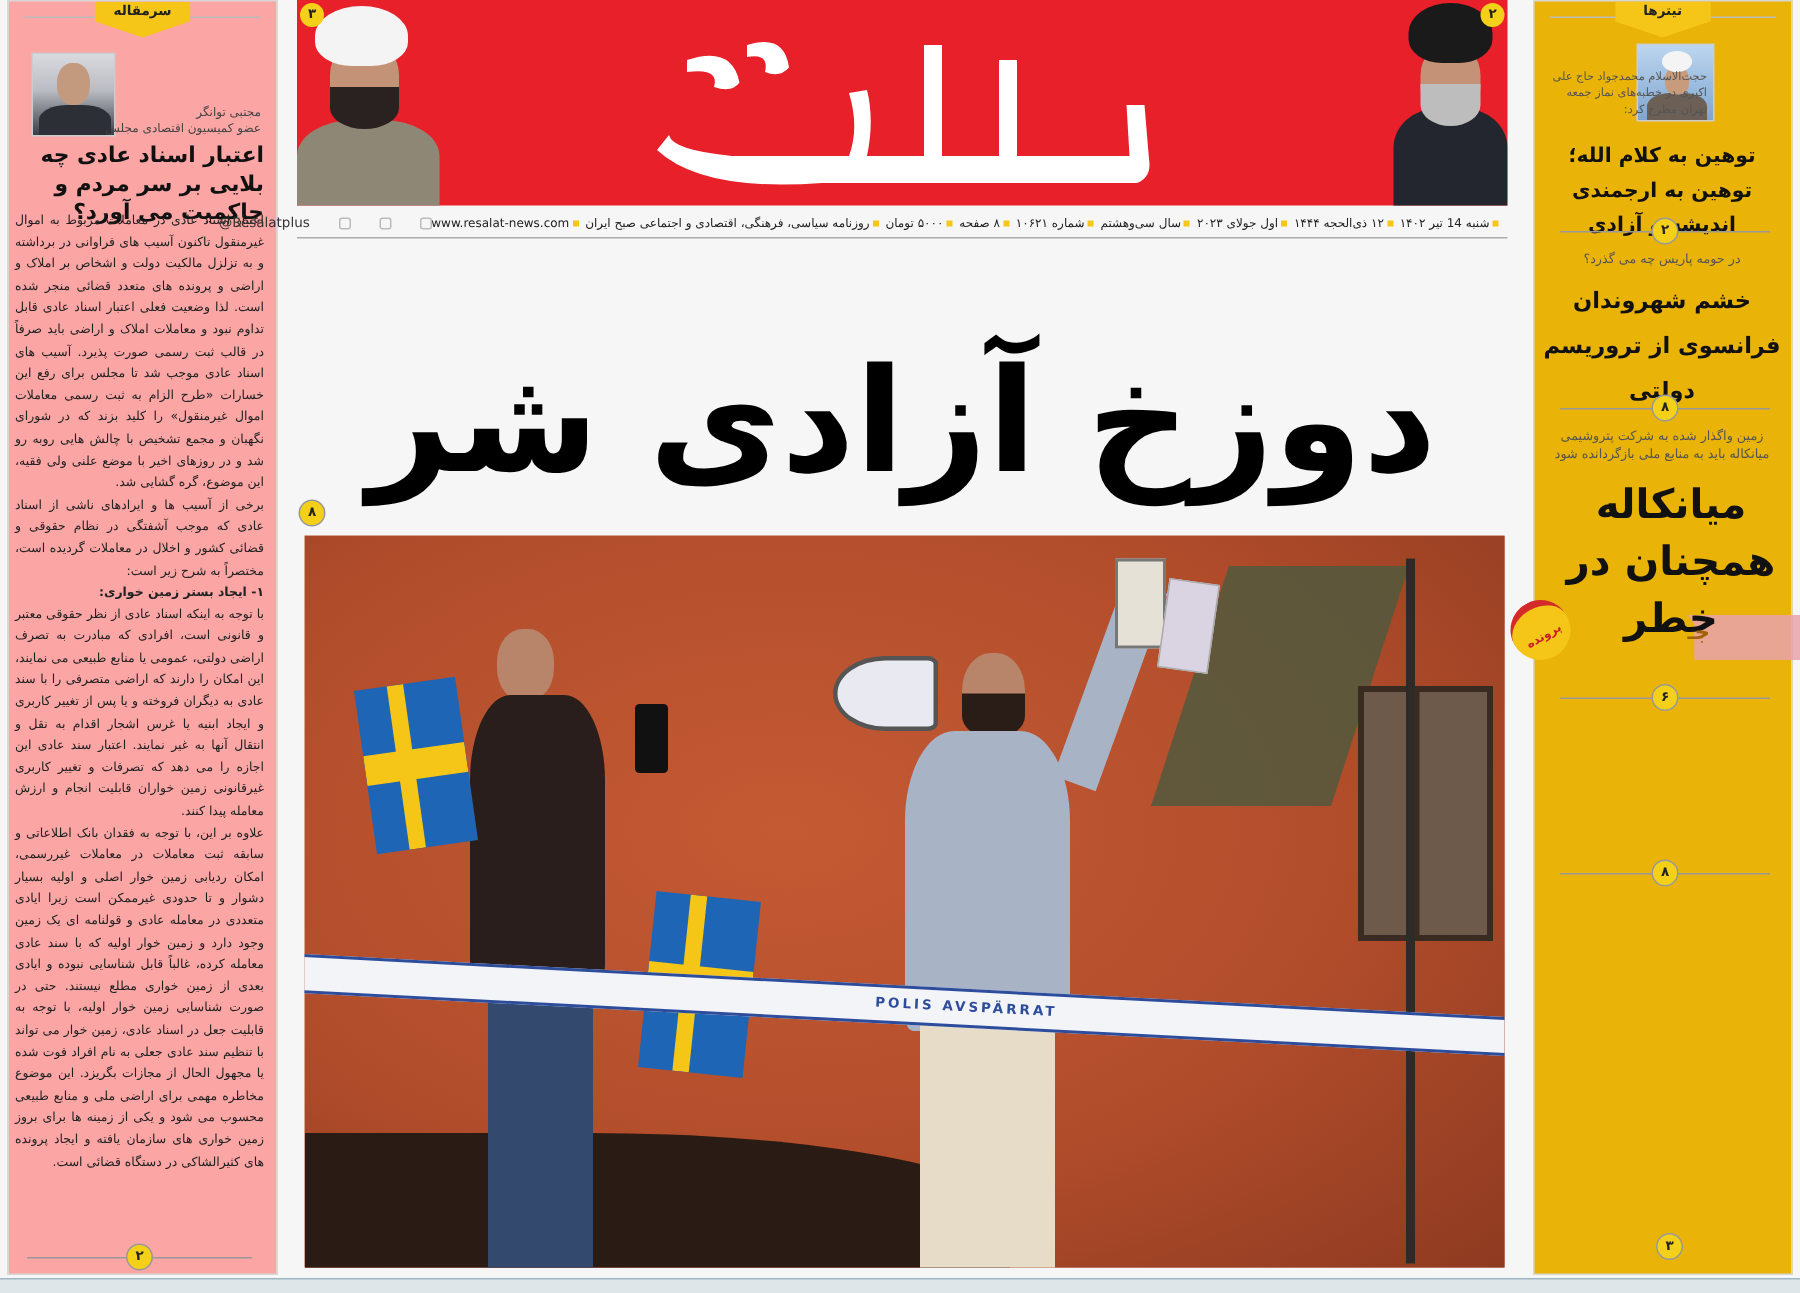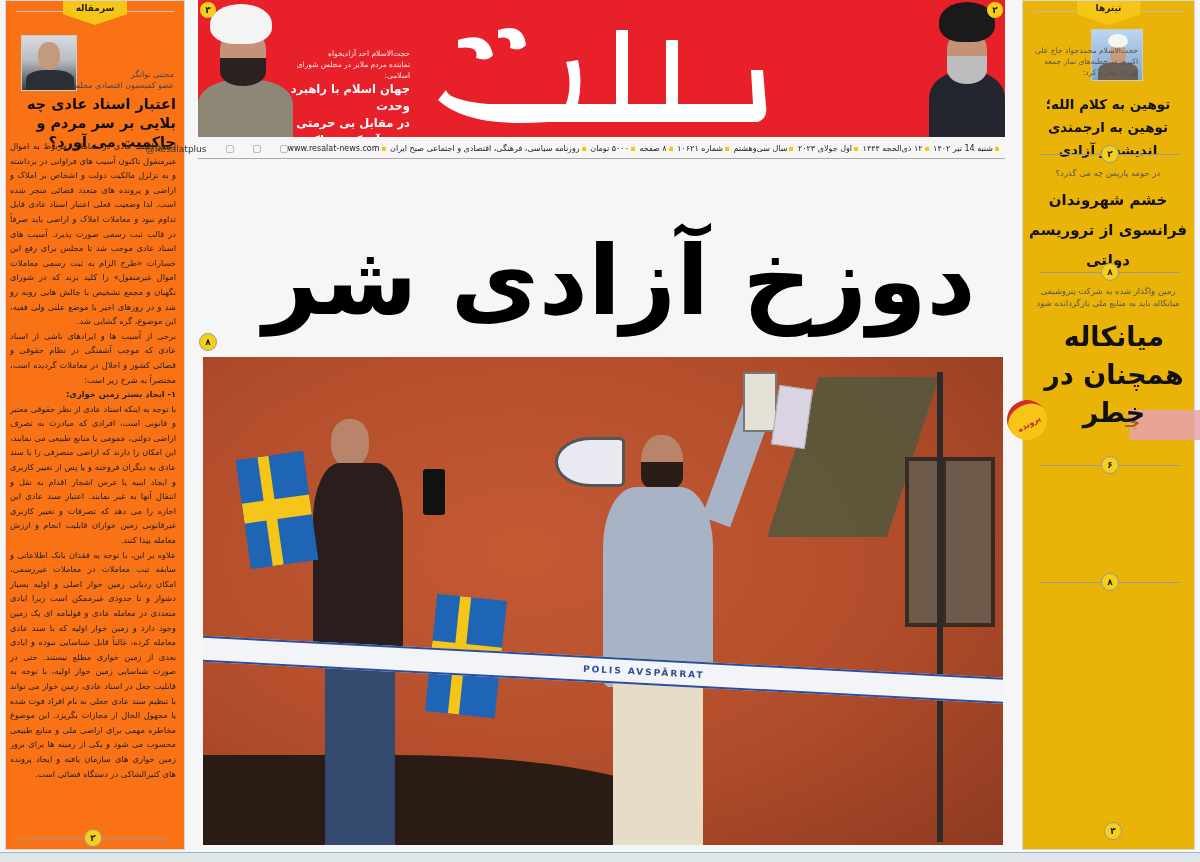--- a/index.html
+++ b/index.html
@@ -2,21 +2,21 @@
 <html><head>
 <meta charset="utf-8">
 <style>
   * { box-sizing: border-box; margin: 0; padding: 0; }
   html, body { width: 1200px; height: 862px; overflow: hidden; background: #f4f4f4; }
   body { font-family: "DejaVu Sans", sans-serif; position: relative; direction: rtl; color: #111; }
 
   .page { position: absolute; left: 0; top: 0; width: 1200px; height: 862px; background: #f6f6f6; }
 
   
-  .col-left { position: absolute; left: 5px; top: 0; width: 180px; height: 850px; background: #f97316; border: 1px solid #d7d7d7; }
+  .col-left { position: absolute; left: 5px; top: 0; width: 180px; height: 850px; background: #fca5a5; border: 1px solid #d7d7d7; }
   .col-right { position: absolute; left: 1022px; top: 0; width: 173px; height: 850px; background: #eab308; border: 1px solid #d7d7d7; }
 
   .section-tab { position: absolute; top: 0; left: 50%; transform: translateX(-50%); width: 64px; height: 24px; background: #f5c518; clip-path: polygon(0 0, 100% 0, 100% 55%, 50% 100%, 0 55%); text-align: center; font-size: 9px; font-weight: bold; color: #222; padding-top: 2px; }
   .tab-line { position: absolute; top: 10px; left: 10px; right: 10px; height: 1px; background: #bbb; }
 
   .ed-photo { position: absolute; left: 15px; top: 34px; width: 56px; height: 56px; background: linear-gradient(180deg,#d8dadf 0%,#b9bcc2 45%,#3a3e47 100%); border: 1px solid #ccc; overflow: hidden; }
   .ed-photo .head { position: absolute; left: 16px; top: 6px; width: 22px; height: 28px; background: #c49a7e; border-radius: 45%; }
   .ed-photo .suit { position: absolute; left: 4px; top: 34px; width: 48px; height: 24px; background: #2c2f36; border-radius: 40% 40% 0 0; }
   .ed-author { position: absolute; right: 10px; top: 68px; font-size: 8px; color: #444; text-align: right; line-height: 11px; }
   .ed-title { position: absolute; right: 8px; top: 94px; width: 166px; font-size: 14.5px; font-weight: bold; line-height: 19px; text-align: right; color: #111; }
@@ -43,21 +43,21 @@
   .mast-quote .what { font-size: 11.5px; font-weight: bold; line-height: 17px; color: #fff; }
   .corner-num { position: absolute; width: 16px; height: 16px; border-radius: 50%; background: #f5d019; font-size: 9px; font-weight: bold; text-align: center; line-height: 16px; color: #222; }
 
   .infobar { position: absolute; left: 198px; top: 139px; width: 807px; height: 20px; font-size: 8px; color: #222; display: flex; align-items: center; justify-content: space-between; padding: 0 4px; border-bottom: 1px solid #aaa; }
   .infobar .meta { direction: rtl; white-space: nowrap; }
   .infobar .meta .dot { display: inline-block; width: 4px; height: 4px; background: #f5c518; margin: 0 2px; vertical-align: middle; }
   .infobar .social { direction: ltr; font-size: 9px; color: #333; display: flex; align-items: center; gap: 19px; margin-left: 15px; }
   .infobar .social .ic { display: inline-block; width: 8px; height: 8px; border: 1px solid #bbb; border-radius: 2px; }
 
   .kicker { position: absolute; left: 198px; top: 172px; width: 807px; text-align: center; font-size: 13px; font-weight: bold; color: #333; }
-  .headline { position: absolute; left: 216px; top: 216px; width: 807px; text-align: center; font-size: 96px; font-weight: 900; line-height: 130px; color: #000; letter-spacing: -2px; }
+  .headline { position: absolute; left: 198px; top: 216px; width: 807px; text-align: center; font-size: 96px; font-weight: 900; line-height: 130px; color: #000; letter-spacing: -2px; }
 
   
   .photo { position: absolute; left: 203px; top: 357px; width: 800px; height: 488px; background: #b8532f; overflow: hidden; }
   .wall { position: absolute; inset: 0; background: radial-gradient(ellipse at 40% 40%, #c45a34 0%, #b24d2b 55%, #8e3a21 100%); }
   .darkbase { position: absolute; left: 0; bottom: 0; width: 470px; height: 90px; background: #2a1b15; border-radius: 0 60% 0 0; }
   .window { position: absolute; right: 8px; top: 100px; width: 90px; height: 170px; background: #6e5a4b; border: 4px solid #3a2b22; }
   .window::after { content: ""; position: absolute; left: 40%; top: 0; width: 4px; height: 100%; background: #3a2b22; }
   .awning { position: absolute; right: 90px; top: 20px; width: 120px; height: 160px; background: #4b5a3f; transform: skewX(-18deg); opacity: 0.8; }
   .lamp { position: absolute; right: 60px; top: 15px; width: 6px; height: 470px; background: #2e2a27; }
   .tape { position: absolute; left: -20px; top: 300px; width: 850px; height: 26px; background: #f2f4f8; transform: rotate(3deg); border-top: 2px solid #2d4d9c; border-bottom: 2px solid #2d4d9c; font-size: 9px; font-weight: bold; color: #2d4d9c; line-height: 22px; text-align: left; direction: ltr; padding-left: 400px; letter-spacing: 2px; }
@@ -119,27 +119,20 @@
 
   <div class="masthead">
 
     <div class="mast-person mast-person-left">
       <div class="robe" style="left:0; top:80px; width:95px; height:60px; background:#8f8776;"></div>
       <div class="face" style="left:22px; top:28px; width:46px; height:52px;"></div>
       <div class="beard-dark" style="left:22px; top:58px; width:46px; height:28px;"></div>
       <div class="turban-w" style="left:12px; top:4px; width:62px; height:40px;"></div>
     </div>
     <div class="corner-num" style="left:2px; top:2px;">۳</div>
-    <div class="mast-quote" style="left:82px; top:48px; width:130px;">
-      <div class="who">حجت‌الاسلام احد آزادیخواه</div>
-      <div class="who">نماینده مردم ملایر در مجلس شورای اسلامی:</div>
-      <div class="what">جهان اسلام با راهبرد وحدت</div>
-      <div class="what">در مقابل بی حرمتی</div>
-      <div class="what">به قرآن کریم واکنش نشان دهد</div>
-    </div>
 
     <svg class="mast-logo" viewBox="0 0 345 137">
       <g fill="#fff">
 
         <path d="M10 100 Q40 128 120 122 L330 122 Q340 118 338 106 L335 70 L323 70 L325 104 L250 104 L250 40 L238 40 L238 104 L200 104 L200 30 L188 30 L188 104 L150 104 Q155 80 150 60 L138 62 Q145 85 138 104 L60 104 Q20 100 18 90 Z"></path>
         <path d="M30 40 Q60 30 65 55 Q60 62 48 58 Q52 45 30 48 Z"></path>
         <path d="M70 30 Q95 22 98 45 Q92 52 82 48 Q85 35 70 38 Z"></path>
       </g>
       <text x="172" y="108" text-anchor="middle" font-size="0">رسالت</text>
     </svg>

